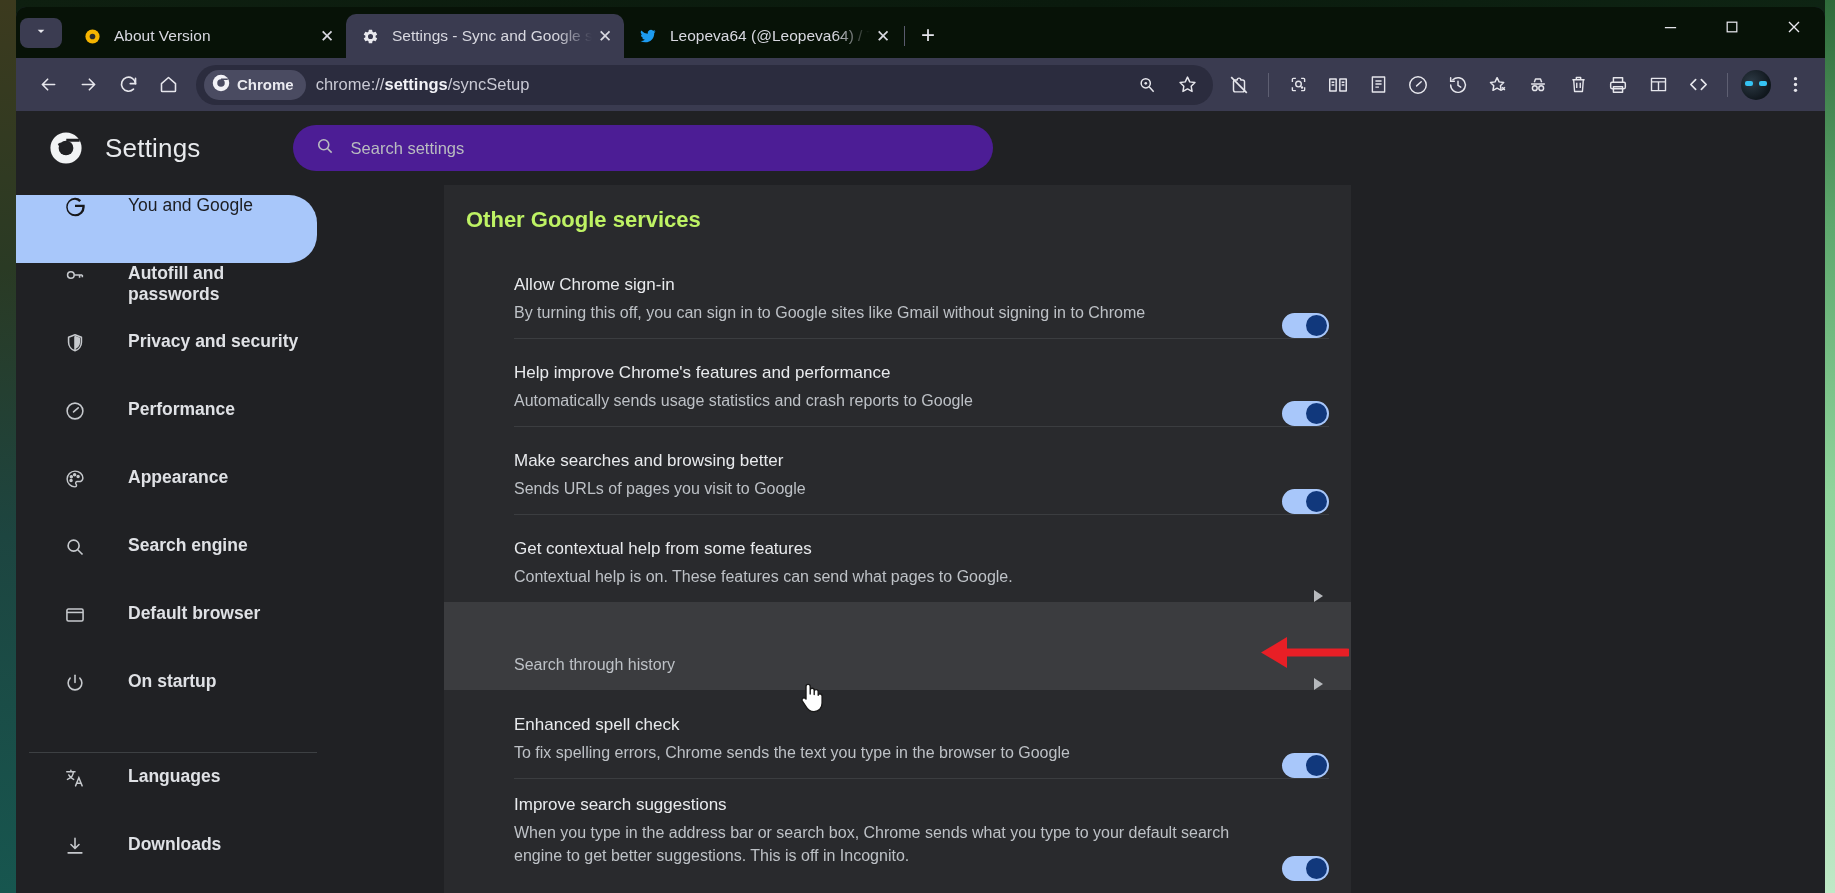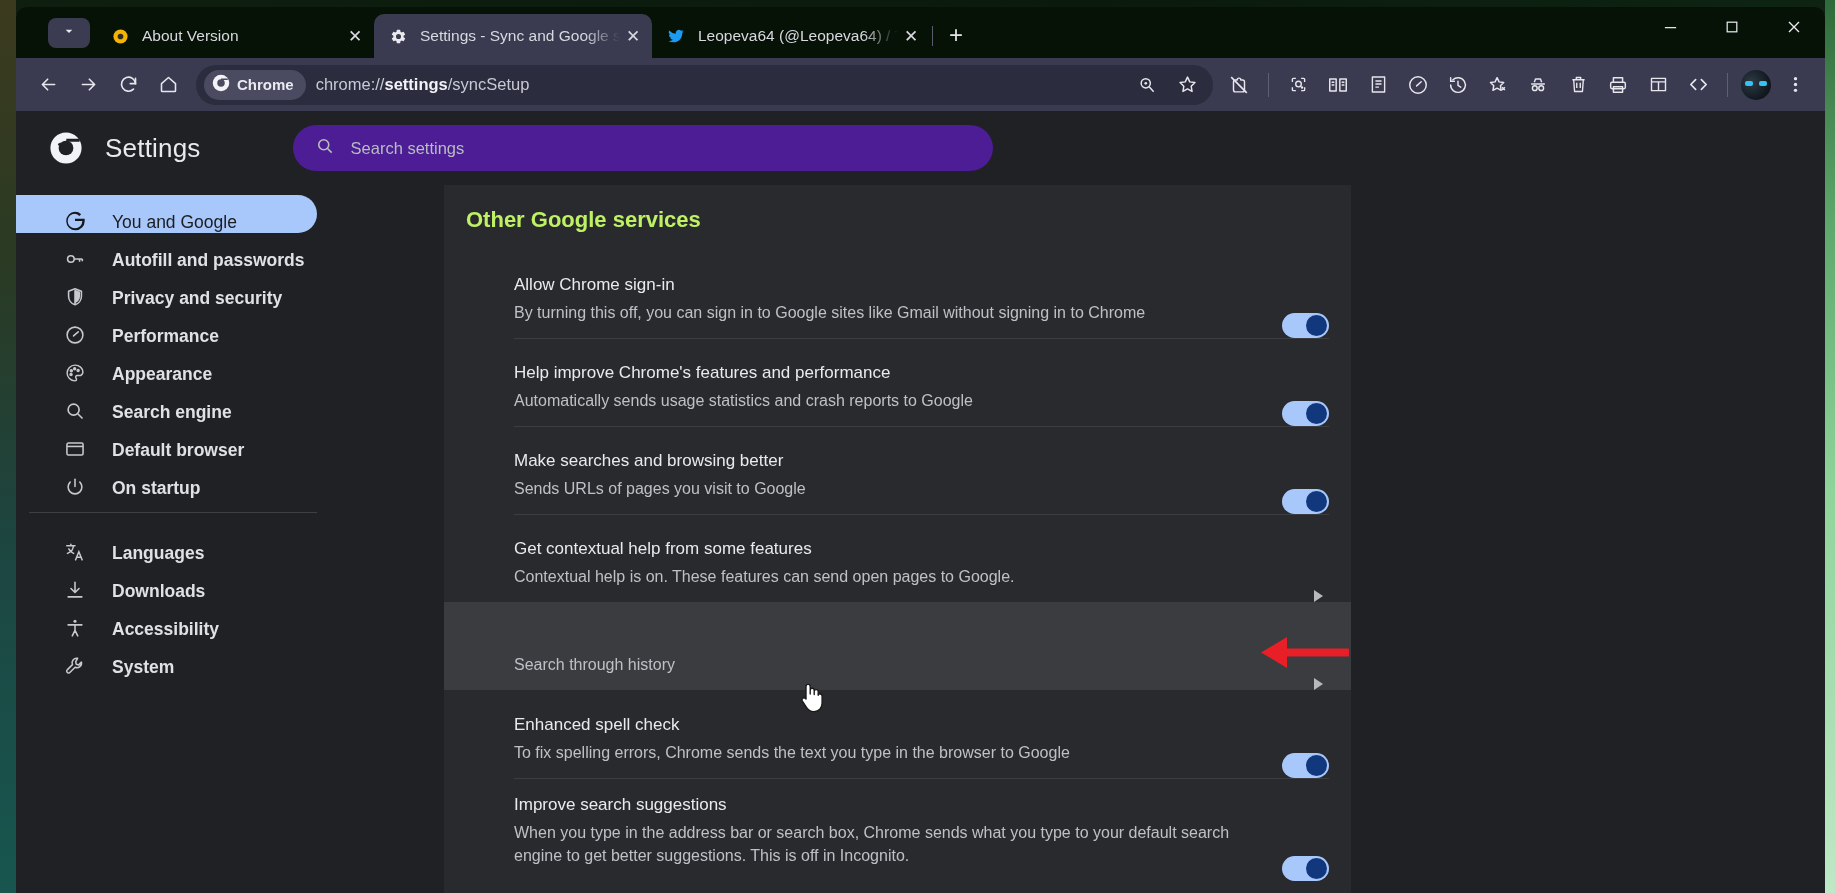--- a/index.html
+++ b/index.html
@@ -34,21 +34,21 @@
     overflow: hidden;
   }
 
   
   .tabstrip {
     position: relative;
     height: 51px;
     background: #071207;
     display: flex;
     align-items: flex-end;
-    padding-left: 28px;
+    padding-left: 0;
   }
   .tab-search-btn {
     width: 42px; height: 30px;
     margin: 0 6px 10px 4px;
     border-radius: 8px;
     background: #3b3c51;
     display: flex; align-items: center; justify-content: center;
     flex: 0 0 auto;
   }
   .tab-search-btn svg { fill: #e8e8ed; }
@@ -209,30 +209,30 @@
 
   
   .sidebar {
     width: 360px;
     flex: 0 0 360px;
     background: #202124;
     padding-top: 10px;
     overflow: hidden;
   }
   .nav-item {
-    height: 38px;
-    display:flex; align-items:flex-end;
+    height: 68px;
+    display:flex; align-items:flex-start;
     border-top-right-radius: 28px;
     border-bottom-right-radius: 28px;
     margin-right: 59px;
     padding-left: 47px;
     color: #dfe1e5;
     font-size: 17.5px;
     font-weight: 600;
-    gap: 25px;
+    gap: 41px;
   }
   .nav-item .nav-ico {
     width: 24px; height: 24px; flex:0 0 auto;
     display:flex;align-items:center;justify-content:center;
     color: #c6c9cd;
   }
   .nav-item.selected {
     background: #a8c7fa;
     color: #1c1d20;
   }
@@ -721,21 +721,21 @@
                 <div class="row-text">
                   <div class="row-title">Make searches and browsing better</div>
                   <div class="row-sub">Sends URLs of pages you visit to Google</div>
                 </div>
                 <div class="toggle"></div>
               </div>
 
               <div class="row">
                 <div class="row-text">
                   <div class="row-title">Get contextual help from some features</div>
-                  <div class="row-sub">Contextual help is on. These features can send open pages to Google.</div>
+                  <div class="row-sub">Contextual help is on. These features can send what pages to Google.</div>
                 </div>
                 <div class="chev"></div>
               </div>
 
               <div class="row highlight">
                 <div class="row-text">
                   <div class="row-sub">Search through history</div>
                 </div>
                 <div class="chev"></div>
               </div>

